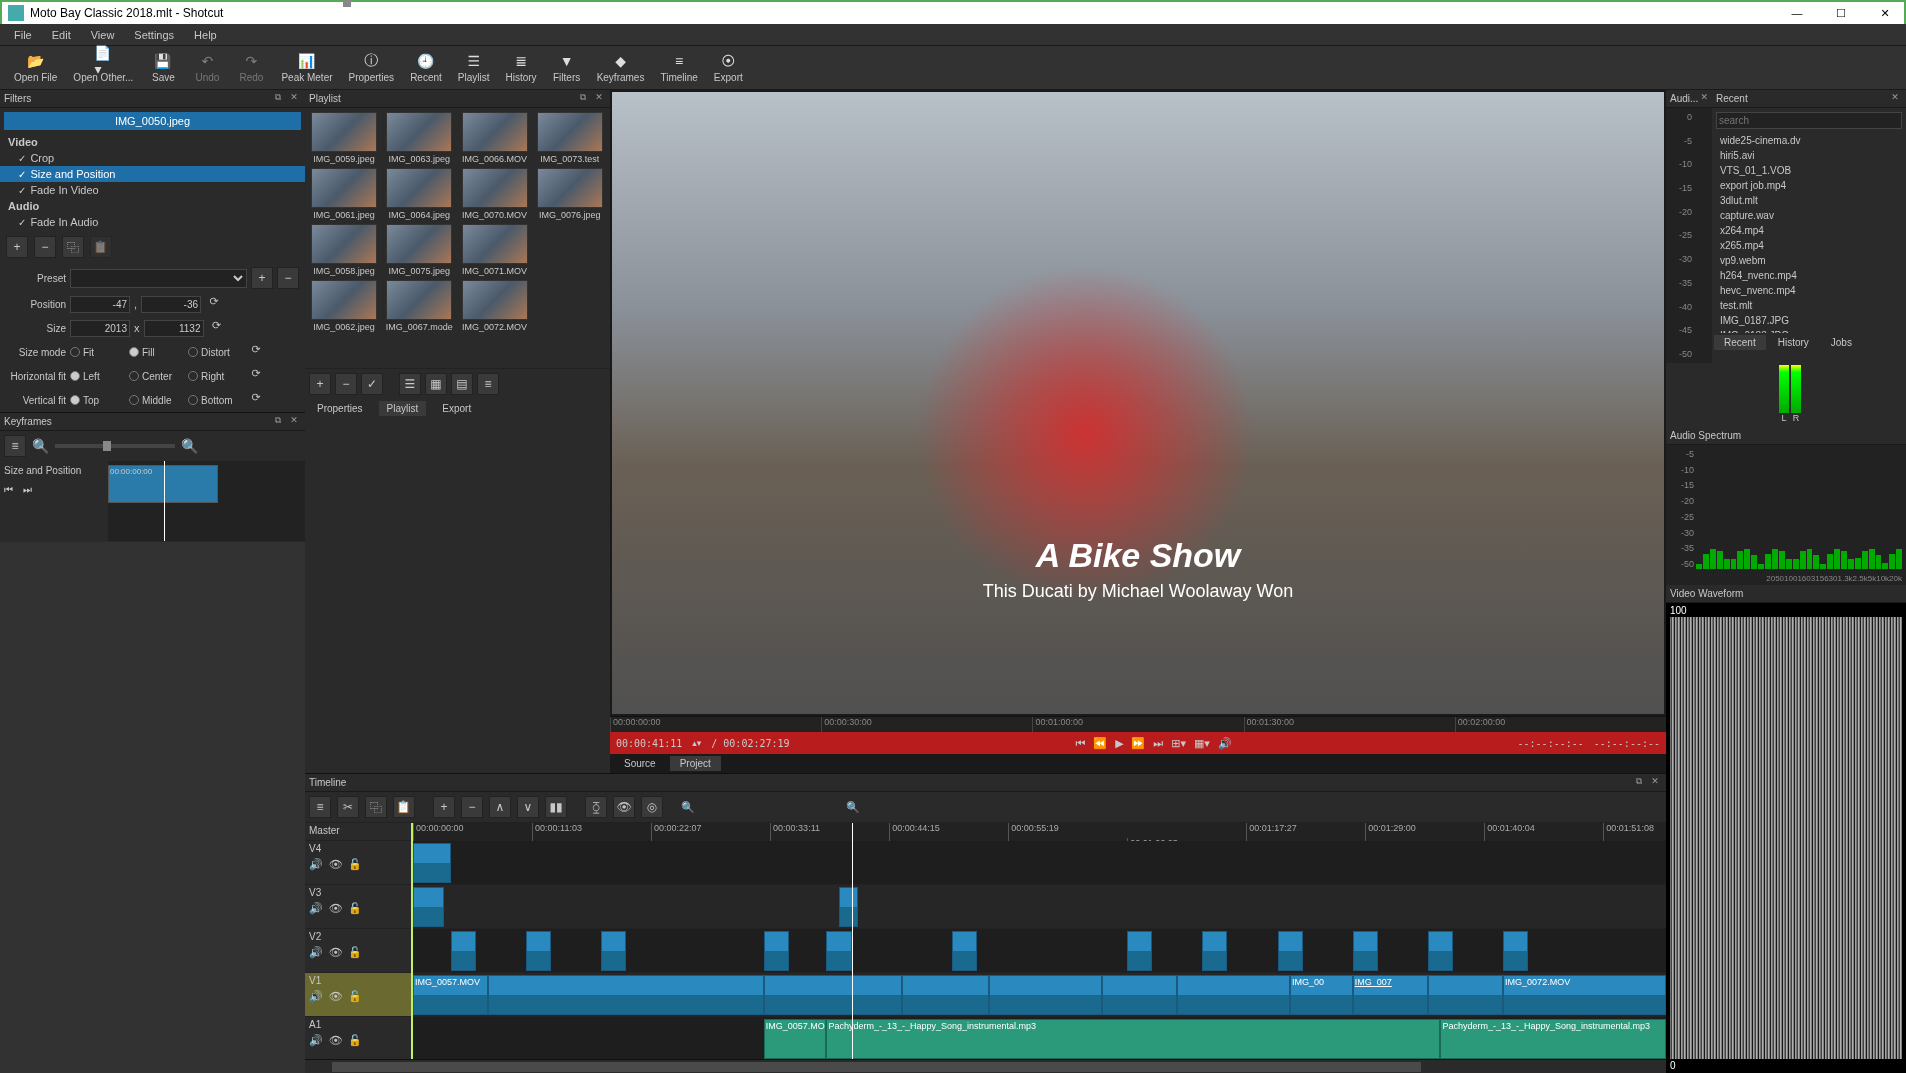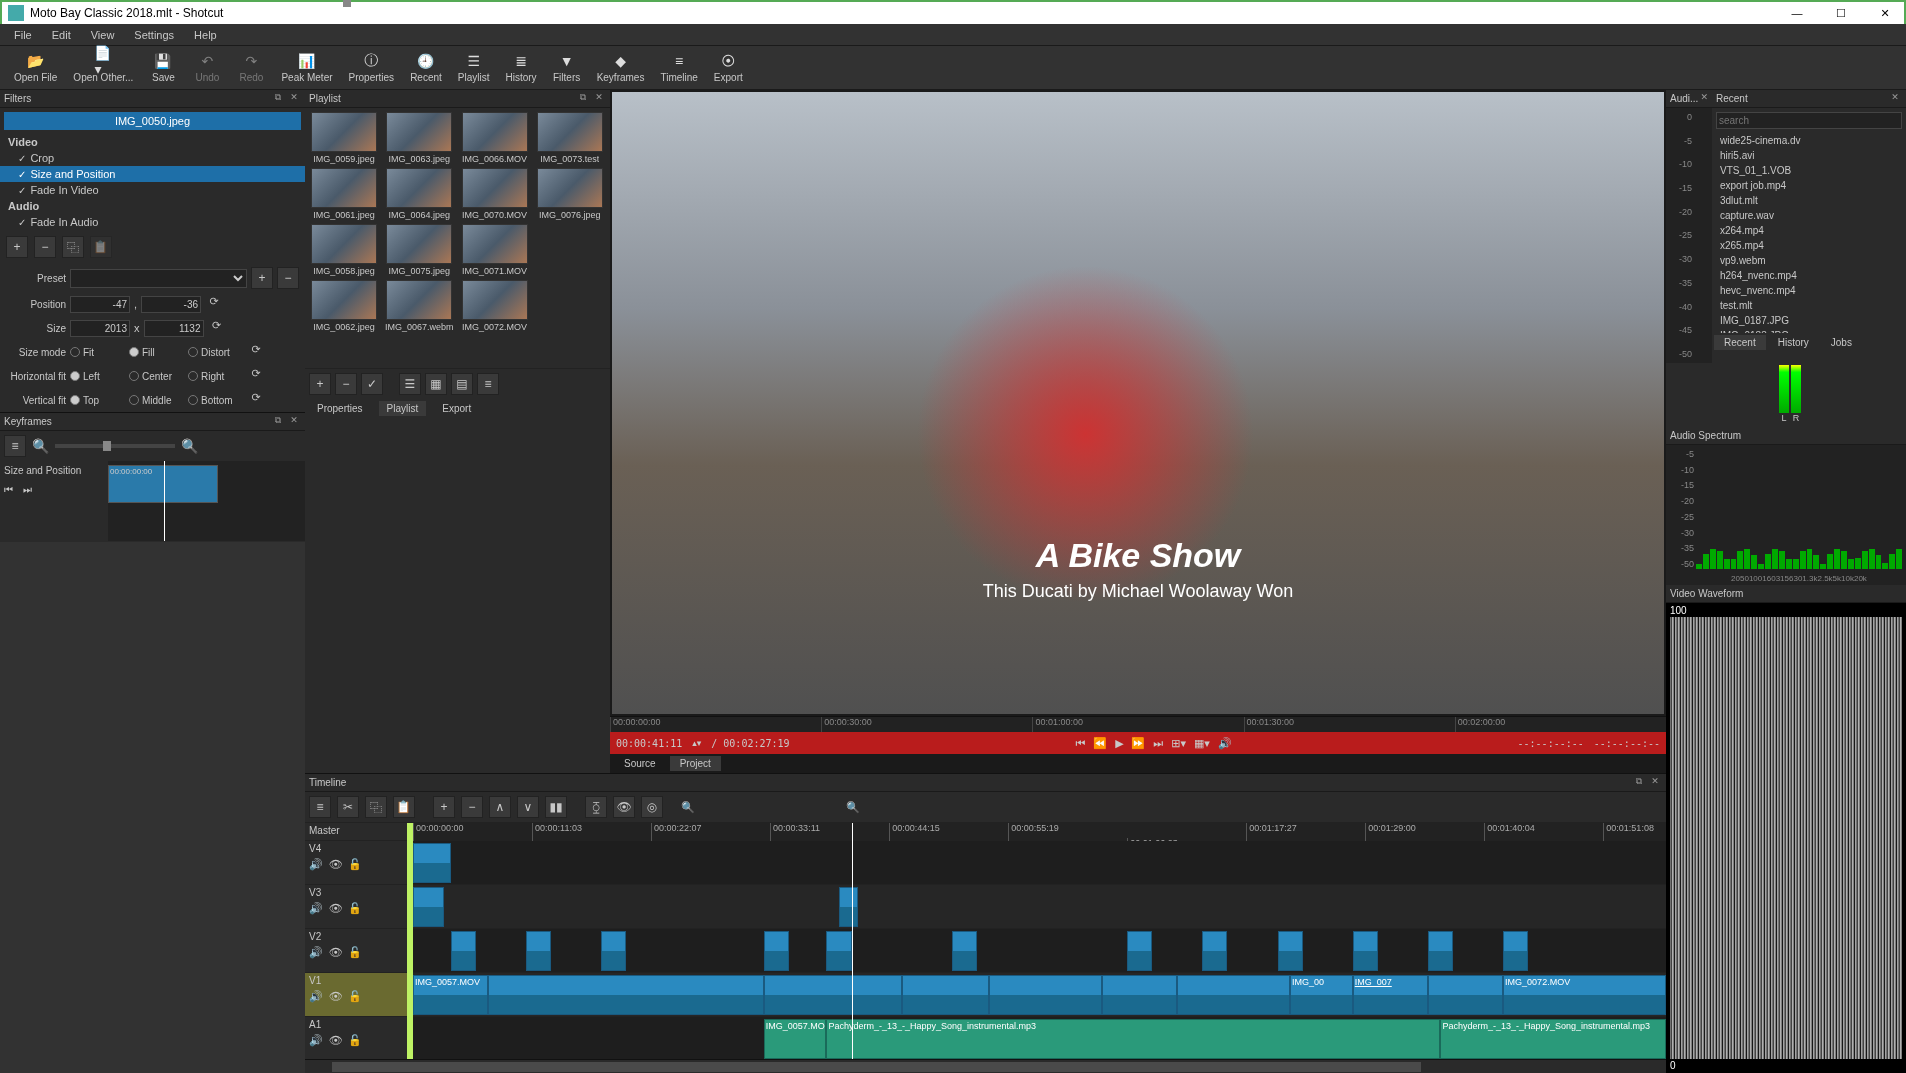--- a/index.html
+++ b/index.html
@@ -72,36 +72,36 @@
 .recent-search { width: calc(100% - 8px); margin:4px; background:#222; border:1px solid #444; color:#999; padding:2px; font-size:10px;}
 .recent-list { overflow:auto; max-height:200px; }
 .recent-item { padding:2px 8px; font-size:10px; cursor:pointer; white-space:nowrap; overflow:hidden; text-overflow:ellipsis; }
 .recent-tabs { display:flex; gap:2px; padding:2px; font-size:10px; }
 .recent-tabs span { padding:2px 10px; cursor:pointer; }
 .recent-tabs span.active { background:#3a3a3a; }
 .spectrum { height:140px; background:#222; position:relative; }
 .spec-bars { position:absolute; bottom:16px; left:30px; right:4px; height:20px; display:flex; align-items:flex-end; gap:1px;}
 .spec-bar { flex:1; background:#0a0; }
 .spec-scale { position:absolute; left:4px; top:4px; bottom:16px; width:24px; display:flex; flex-direction:column; justify-content:space-between; font-size:9px; color:#888; text-align:right;}
-.spec-x { position:absolute; bottom:2px; left:30px; right:4px; display:flex; justify-content:center; font-size:8px; color:#888;}
+.spec-x { position:absolute; bottom:2px; left:30px; right:4px; display:flex; justify-content:flex-end; font-size:8px; color:#888;}
 .waveform-panel { flex:1; background:#000; position:relative; min-height:200px;}
 .wave-label { position:absolute; top:2px; left:4px; font-size:10px; color:#fff; z-index:2;}
 .wave-noise { position:absolute; inset:14px 4px 14px 4px; background: repeating-linear-gradient(90deg, rgba(255,255,255,.85) 0px, rgba(255,255,255,.05) 1px, rgba(255,255,255,.9) 3px, rgba(0,0,0,.6) 4px, rgba(255,255,255,.7) 6px); filter: contrast(1.6);}
 .keyframes-panel { height:130px; background:#2a2a2a; border-top:1px solid #111; }
 .kf-toolbar { display:flex; align-items:center; gap:6px; padding:4px;}
 .kf-toolbar .zoom-slider { width:120px; height:4px; background:#444; position:relative; }
 .kf-track-area { display:flex; height:80px;}
 .kf-label { width:108px; padding:4px; font-size:10px; }
 .kf-track { flex:1; background:#222; position:relative; }
 .kf-clip { position:absolute; left:0; top:4px; width:110px; height:38px; background:#2a7aaa; border:1px solid #555;}
 .kf-clip .tc { font-size:8px; color:#ccc; padding:1px;}
 .timeline-panel { height:300px; background:#2a2a2a; display:flex; flex-direction:column; border-top:1px solid #111;}
 .tl-toolbar { display:flex; align-items:center; gap:6px; padding:4px; border-bottom:1px solid #222; flex-wrap:wrap;}
 .tl-body { flex:1; display:flex; overflow:hidden;}
-.tl-left { width:108px; background:#2a2a2a; border-right:6px solid #bef264;}
+.tl-left { width:108px; background:#2a2a2a; border-right:2px solid #bef264;}
 .tl-ruler { height:18px; background:#222; display:flex; font-size:9px; color:#aaa; position:relative;}
 .tl-ruler span.tick { position:absolute; border-left:1px solid #555; padding-left:2px; height:100%; white-space:nowrap;}
 .tl-hdr.master { height:18px; padding:2px 4px; font-size:10px; }
 .tl-hdr { height:44px; border-bottom:1px solid #222; padding:2px 4px; font-size:10px; }
 .tl-hdr.sel { background:#6a6a30; }
 .tl-hdr .name { display:block; }
 .tl-hdr .ctrls { display:flex; gap:6px; margin-top:4px; font-size:11px;}
 .tl-hdr .ctrls span { cursor:pointer; }
 .tl-right { flex:1; overflow:auto; position:relative;}
 .tl-track { height:44px; border-bottom:1px solid #222; position:relative; background:#1e1e1e;}
@@ -367,21 +367,21 @@
             <div class="thumb-cell">
               <div class="thumb-img"></div>
               <div class="thumb-lbl">IMG_0064.jpeg</div>
             </div>
             <div class="thumb-cell">
               <div class="thumb-img"></div>
               <div class="thumb-lbl">IMG_0075.jpeg</div>
             </div>
             <div class="thumb-cell">
               <div class="thumb-img"></div>
-              <div class="thumb-lbl">IMG_0067.webm</div>
+              <div class="thumb-lbl">IMG_0067.mode</div>
             </div>
             <div class="thumb-cell">
               <div class="thumb-img"></div>
               <div class="thumb-lbl">IMG_0066.MOV</div>
             </div>
             <div class="thumb-cell">
               <div class="thumb-img"></div>
               <div class="thumb-lbl">IMG_0070.MOV</div>
             </div>
             <div class="thumb-cell">

